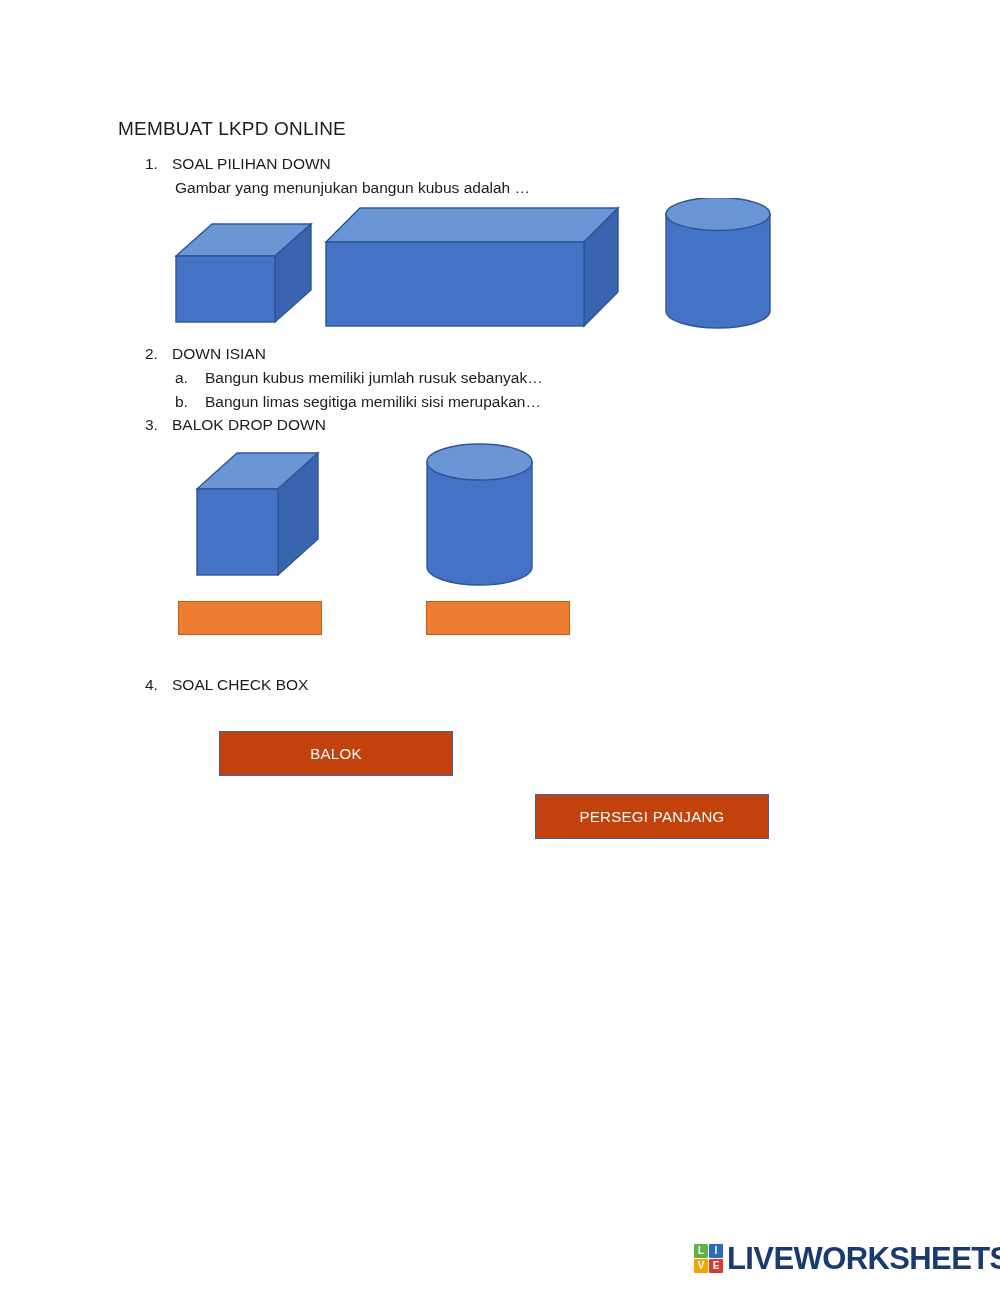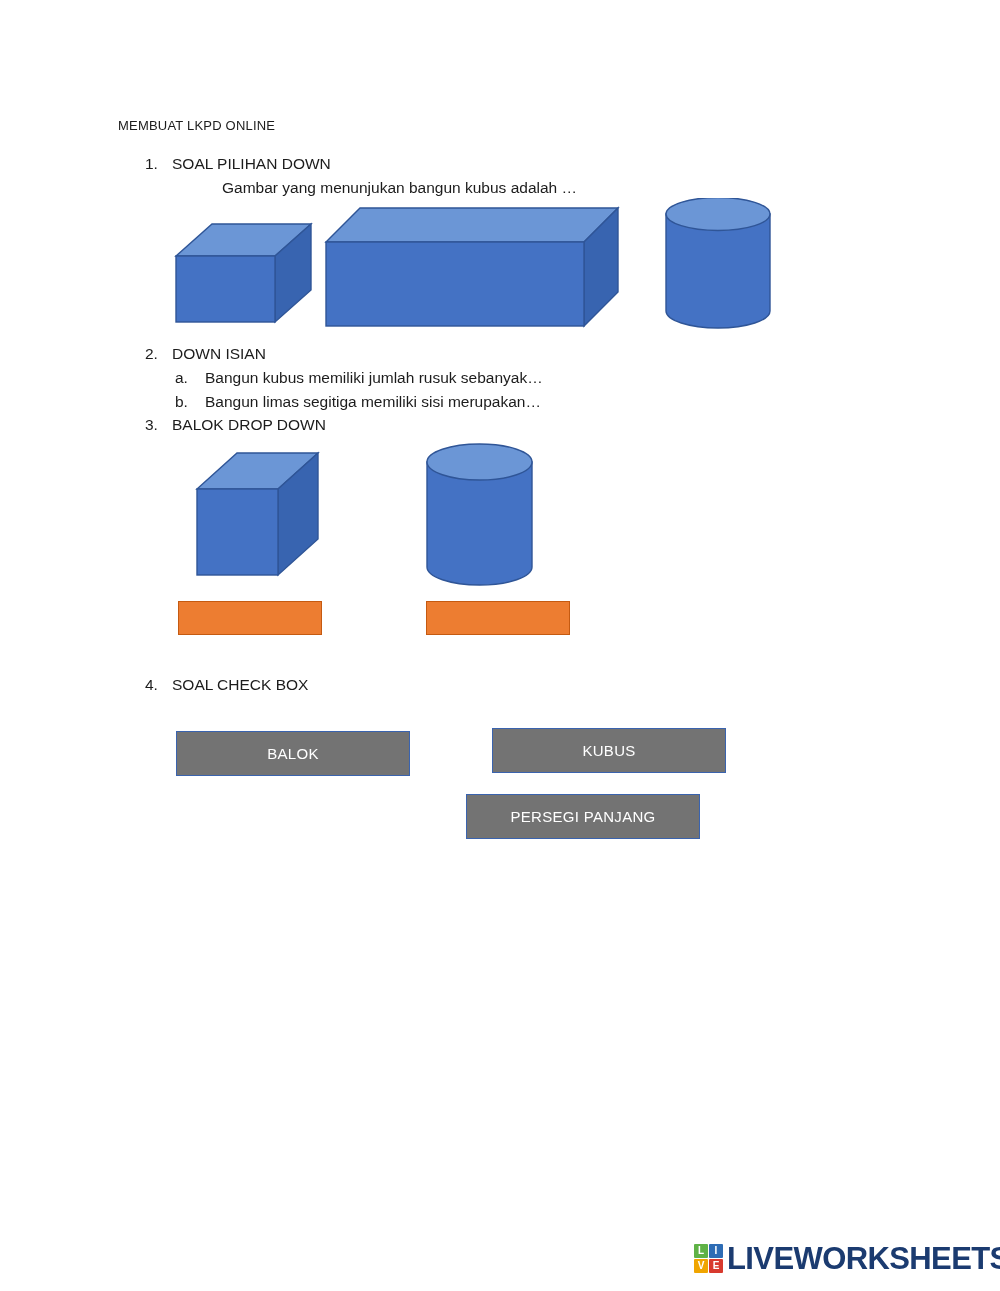--- a/index.html
+++ b/index.html
@@ -21,21 +21,21 @@
     position: absolute;
     inset: 0;
     background: #ffffff;
   }
 
   
   .doc-title {
     position: absolute;
     left: 118px;
     top: 118px;
-    font-size: 13px;
+    font-size: 19px;
     letter-spacing: .2px;
     color: #1c1c1c;
     white-space: nowrap;
   }
 
   .q-row {
     position: absolute;
     display: flex;
     align-items: flex-start;
     font-size: 15.5px;
@@ -77,30 +77,31 @@
   
   .dropdown-box {
     position: absolute;
     background: #ED7D31;
     border: 1px solid #C55A11;
   }
 
   
   .opt-btn {
     position: absolute;
-    background: #737373;
+    background: #c2410c;
     border: 1px solid #3A63AE;
     color: #ffffff;
     font-size: 15px;
     letter-spacing: .3px;
     display: flex;
     align-items: center;
     justify-content: center;
     text-align: center;
     white-space: nowrap;
+    margin-left: 43px;
   }
 
   
   .lw-logo {
     position: absolute;
     left: 694px;
     top: 1243px;
     display: flex;
     align-items: center;
     gap: 4px;
@@ -141,21 +142,21 @@
 <body>
 
 <div class="page">
 
   <div class="doc-title">MEMBUAT LKPD ONLINE</div>
 
   <div class="q-row" style="left:145px; top:155px;">
     <span class="q-num">1.</span>
     <span class="q-text">SOAL PILIHAN DOWN</span>
   </div>
-  <div class="prompt" style="left:175px; top:179px;margin-left:47px;">Gambar yang menunjukan bangun kubus adalah …</div>
+  <div class="prompt" style="left:175px; top:179px;">Gambar yang menunjukan bangun kubus adalah …</div>
 
   <div class="shape" style="left:170px; top:208px;">
     <svg width="145" height="120" viewBox="0 0 145 120">
       <polygon points="6,48 42,16 141,16 105,48" fill="#6B96D6" stroke="#2F5597" stroke-width="1.4"></polygon>
       <polygon points="105,48 141,16 141,82 105,114" fill="#3864B0" stroke="#2F5597" stroke-width="1.4"></polygon>
       <rect x="6" y="48" width="99" height="66" fill="#4472C4" stroke="#2F5597" stroke-width="1.4"></rect>
     </svg>
   </div>
 
   <div class="shape" style="left:322px; top:200px;">
@@ -209,24 +210,23 @@
   <div class="dropdown-box" style="left:178px; top:601px; width:144px; height:34px;"></div>
   <div class="dropdown-box" style="left:426px; top:601px; width:144px; height:34px;"></div>
 
   <div class="q-row" style="left:145px; top:676px;">
     <span class="q-num">4.</span>
     <span class="q-text">SOAL CHECK BOX</span>
   </div>
 
   <div class="opt-btn" style="left:176px; top:731px; width:234px; height:45px;">BALOK</div>
 
-  <div class="opt-btn" style="left:492px; top:728px; width:234px; height:45px;">KUBUS</div>
-
-
-  <div class="opt-btn" style="left:466px; top:794px; width:234px; height:45px;">PERSEGI PANJANG</div>
+
+
+  <div class="opt-btn" style="left:492px; top:794px; width:234px; height:45px;">PERSEGI PANJANG</div>
 
   <div class="lw-logo">
     <div class="lw-mark">
       <div class="lw-cell c1">L</div>
       <div class="lw-cell c2">I</div>
       <div class="lw-cell c3">V</div>
       <div class="lw-cell c4">E</div>
     </div>
     <div class="lw-word">LIVEWORKSHEETS</div>
   </div>

